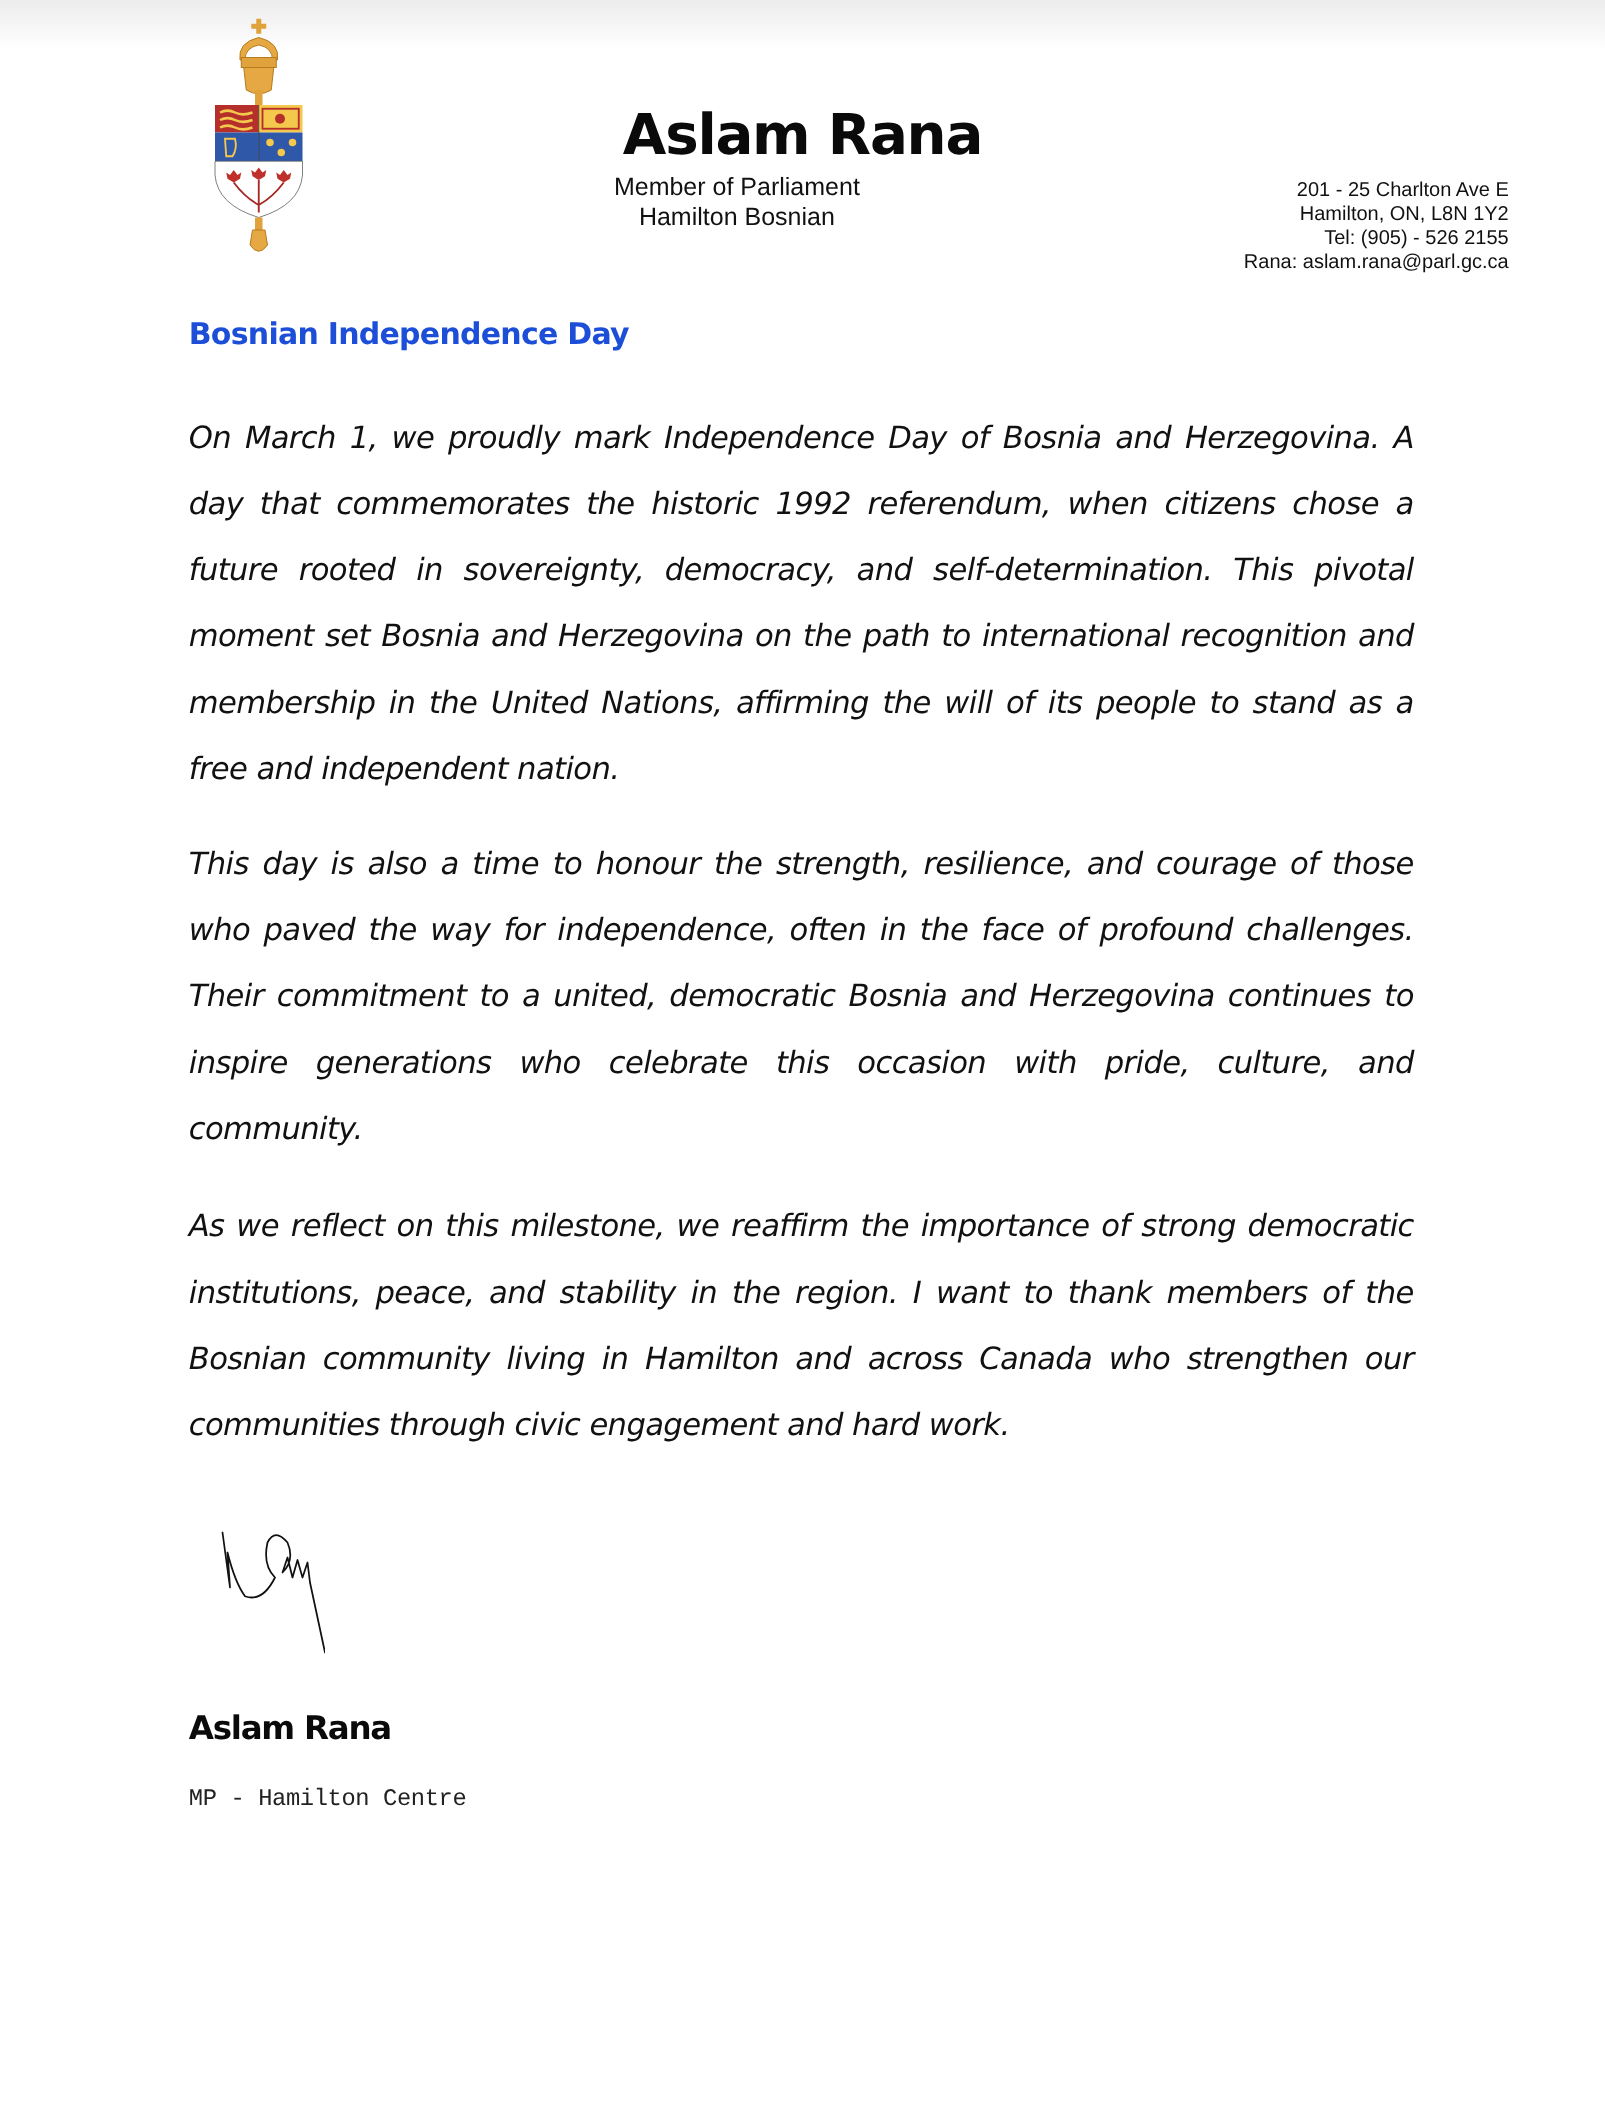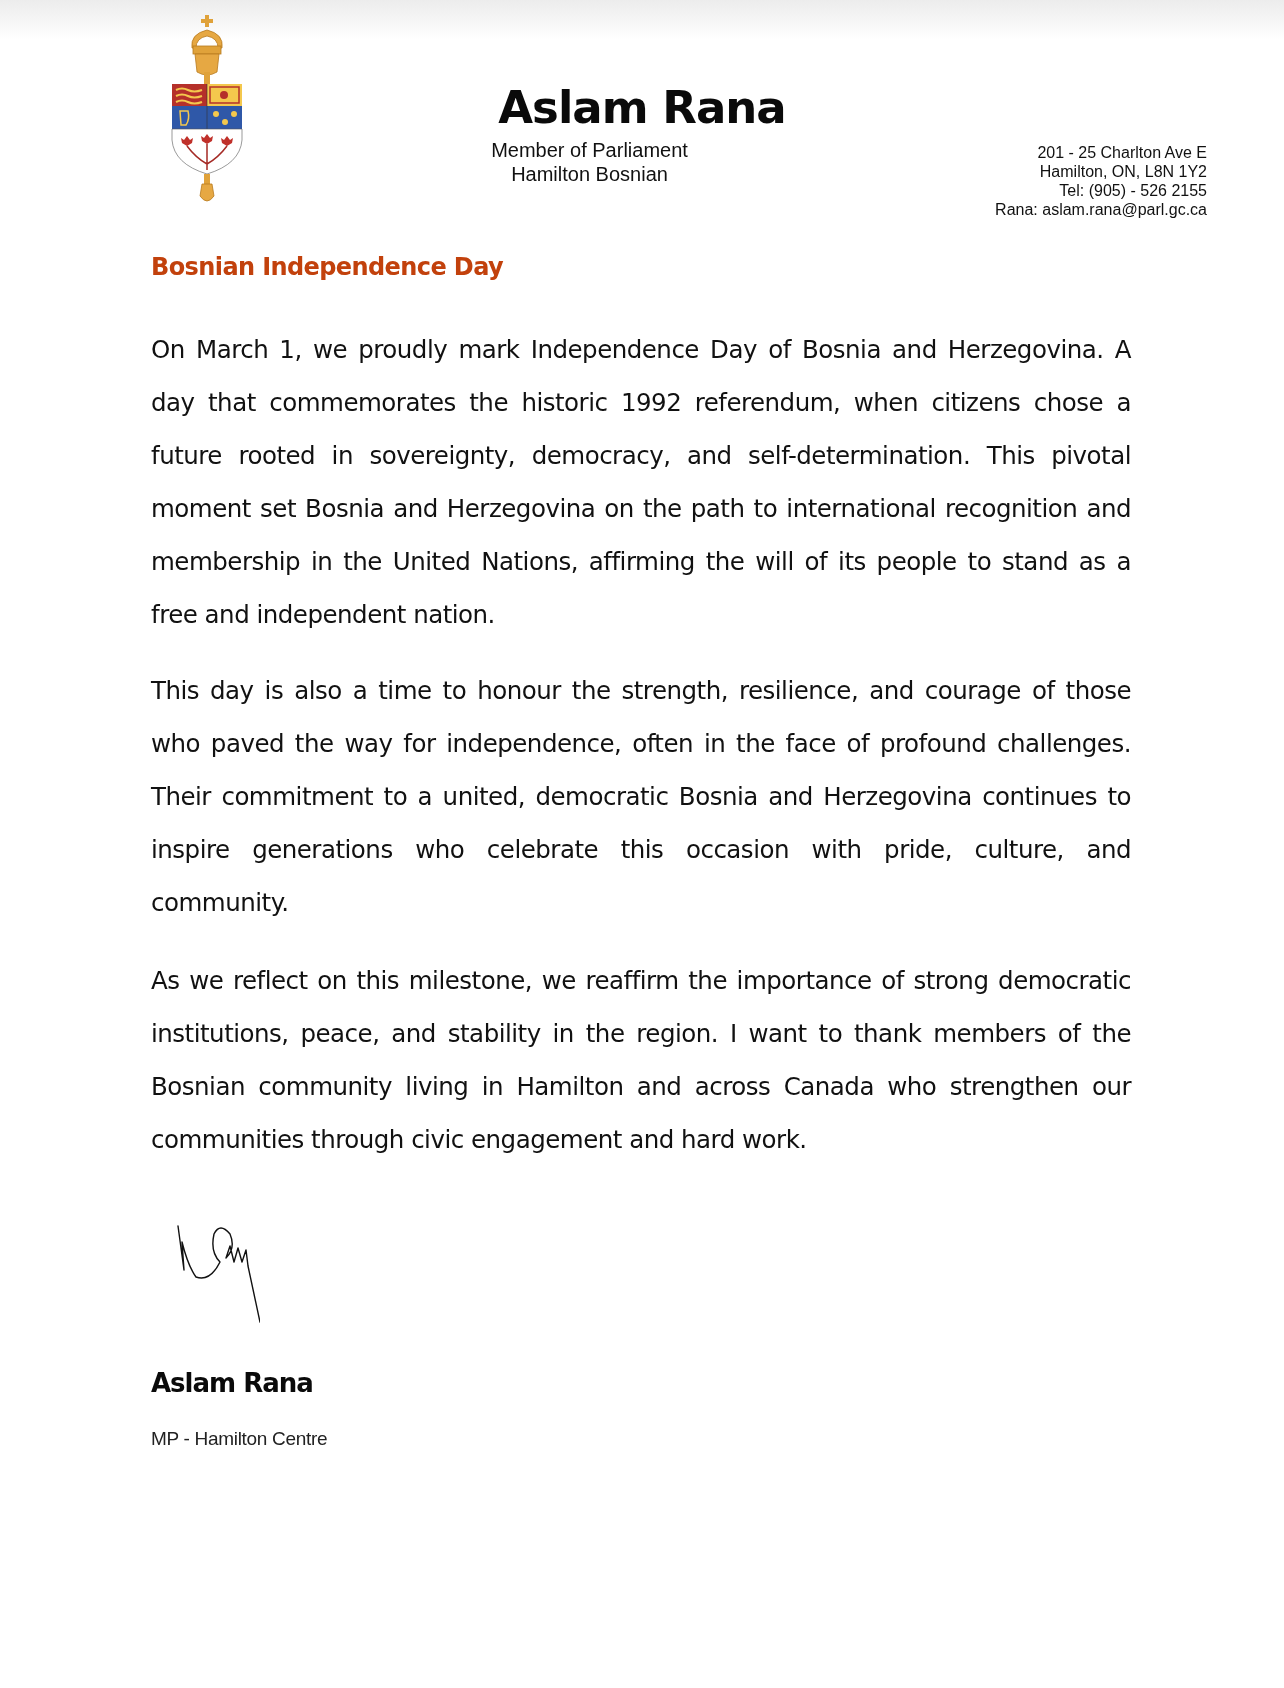--- a/index.html
+++ b/index.html
@@ -29,42 +29,42 @@
 
   .address {
     position: absolute; right: 77px; top: 95px; text-align: right;
     font-family: "Liberation Sans", sans-serif; font-size: 16px; line-height: 19px; color: #111; margin-top: 48px;
   }
   .address b { font-weight: normal; }
 
   .heading {
     position: absolute; left: 151px; top: 253px;
     font-family: "DejaVu Sans", sans-serif; font-weight: bold; font-size: 24px;
-    letter-spacing: -0.6px; color: #c2410c;
+    letter-spacing: -0.6px; color: #1d4ed8;
   }
   .body-text {
     position: absolute; left: 151px; width: 980px;
     font-family: "DejaVu Sans", sans-serif; font-size: 24.5px; line-height: 53px;
-    text-align: justify; color: #111; letter-spacing: -0.5px;
+    text-align: justify; color: #111; letter-spacing: -0.5px; font-style: italic;
   }
   .body-text p { margin: 0 0 23px 0; }
   .p1 { top: 323px; }
   .p2 { top: 664px; }
   .p3 { top: 954px; }
 
   .signature { position: absolute; left: 174px; top: 1222px; width: 86px; height: 104px; }
 
   .sig-name {
     position: absolute; left: 151px; top: 1368px;
     font-family: "DejaVu Sans", sans-serif; font-weight: bold; font-size: 26px;
     letter-spacing: -1px; color: #0a0a0a;
   }
   .sig-title {
     position: absolute; left: 151px; top: 1428px;
-    font-family: Liberation Sans, sans-serif; font-size: 19px; color: #222; letter-spacing: -0.3px;
+    font-family: Liberation Mono, monospace; font-size: 19px; color: #222; letter-spacing: -0.3px;
   }
 </style>
 </head>
 <body>
 
 <div class="top-shade"></div>
 
 <svg class="logo" viewBox="0 0 82 196">
 
   <g fill="#e0a23a">

